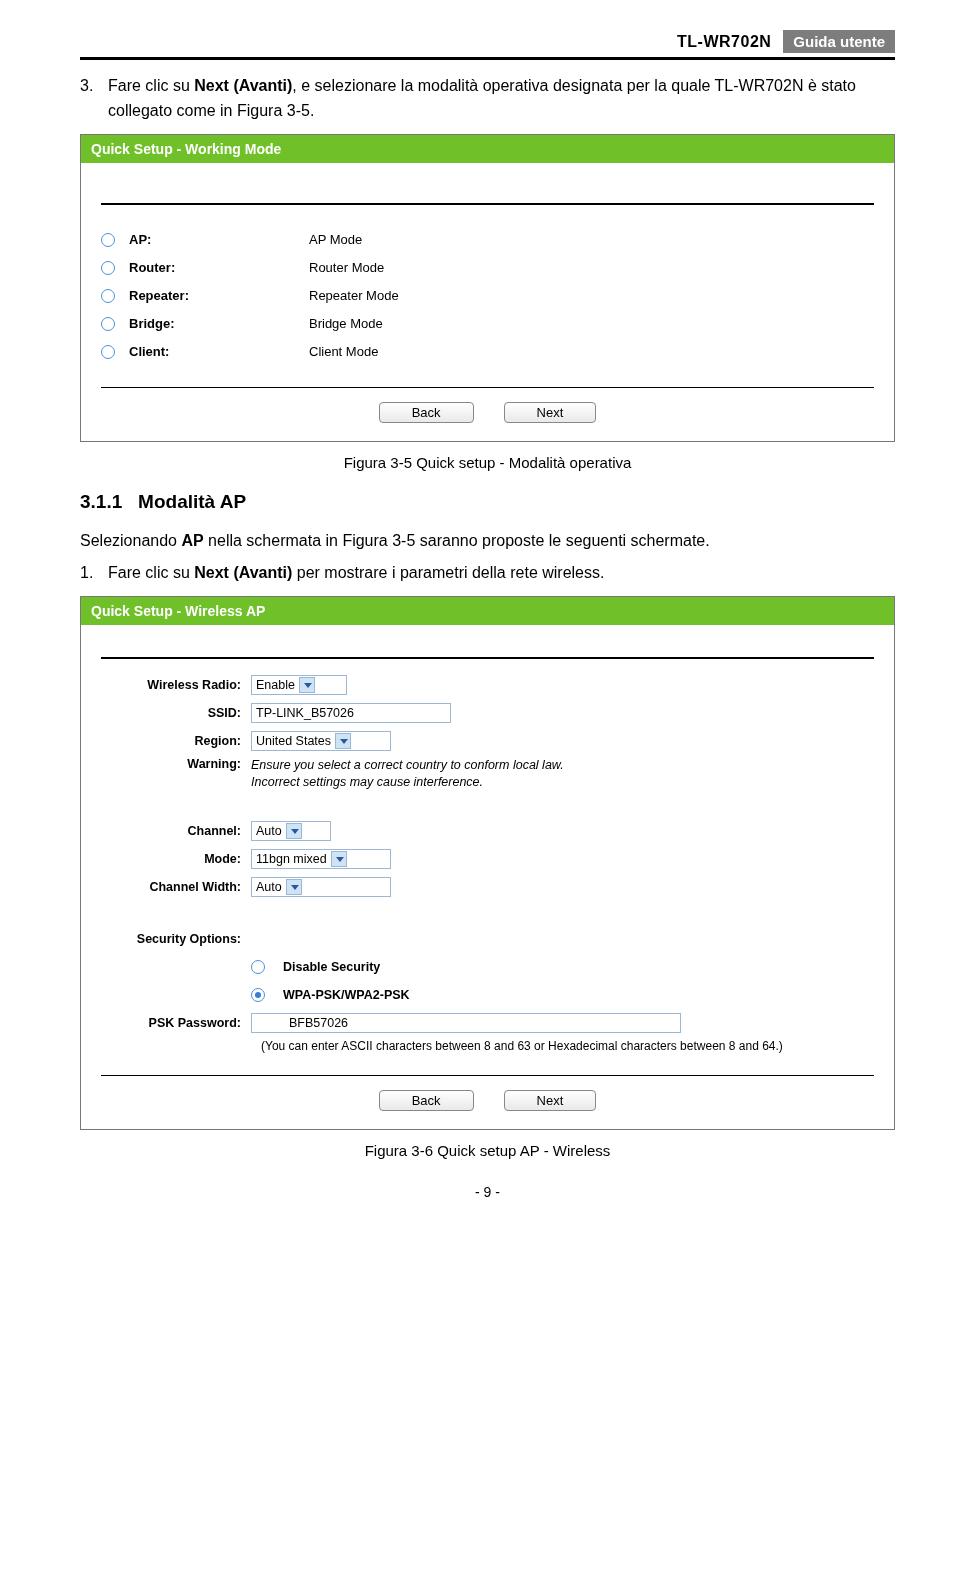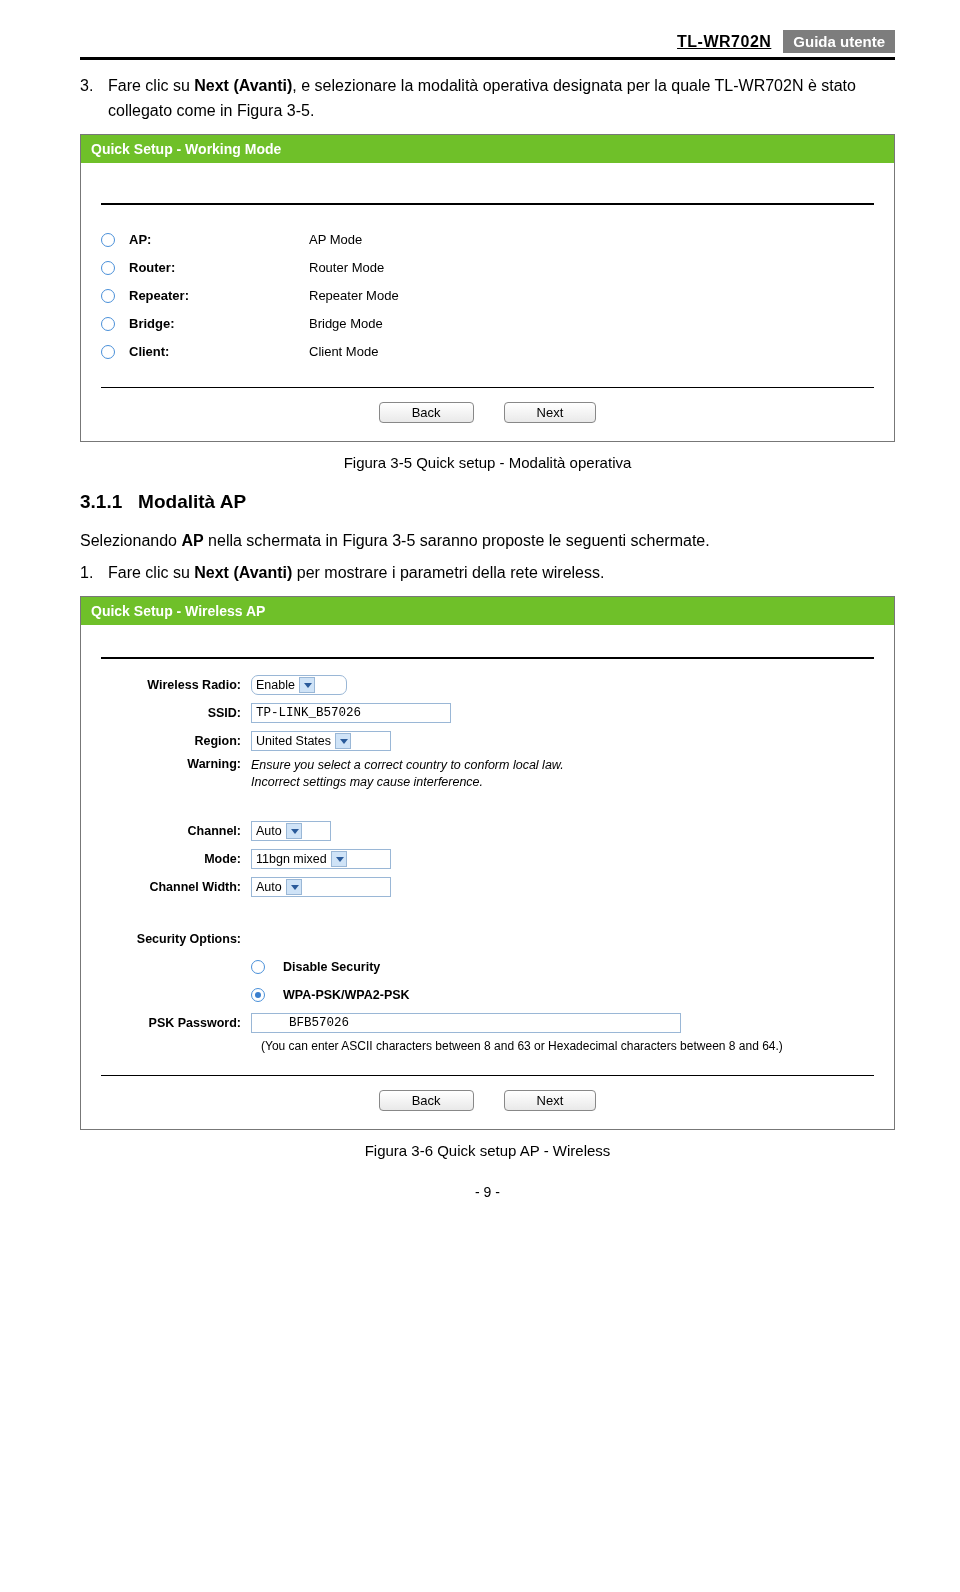--- a/index.html
+++ b/index.html
@@ -18,21 +18,20 @@
     display: flex;
     justify-content: flex-end;
     align-items: center;
     gap: 12px;
     margin-bottom: 4px;
   }
   .header-model {
     font-weight: bold;
     font-size: 16px;
     letter-spacing: 0.5px;
-    text-decoration: underline;
     text-decoration-thickness: 1px;
   }
   .header-badge {
     background: #7d7d7d;
     color: #fff;
     font-weight: bold;
     padding: 3px 10px;
     font-size: 15px;
   }
   .hr-thick {
@@ -142,21 +141,21 @@
   }
   .form-field {
     flex:1;
     font-size: 12.5px;
   }
   .input {
     border:1px solid #9ab7d6;
     background:#fff;
     padding:1px 4px;
     font-size:12.5px;
-    font-family:Liberation Mono, monospace;
+    font-family:Liberation Sans, sans-serif;
     height:20px;
   }
   .select {
     display:inline-flex;
     align-items:center;
     border:1px solid #9ab7d6;
     background:#fff;
     height:20px;
     padding:0 2px 0 4px;
     font-size:12.5px;
@@ -261,21 +260,21 @@
 
   <div class="shot">
     <div class="shot-title">Quick Setup - Wireless AP</div>
     <div class="shot-body">
       <div style="height:10px"></div>
       <hr class="thin-hr">
 
       <div class="form-row">
         <span class="form-label">Wireless Radio:</span>
         <span class="form-field">
-          <span class="select" style="width:96px;border-radius:7px;">
+          <span class="select" style="width:96px;">
             <span>Enable</span>
             <span class="select-arrow"></span>
           </span>
         </span>
       </div>
 
       <div class="form-row">
         <span class="form-label">SSID:</span>
         <span class="form-field">
           <input class="input" style="width: 200px;" value="TP-LINK_B57026">

